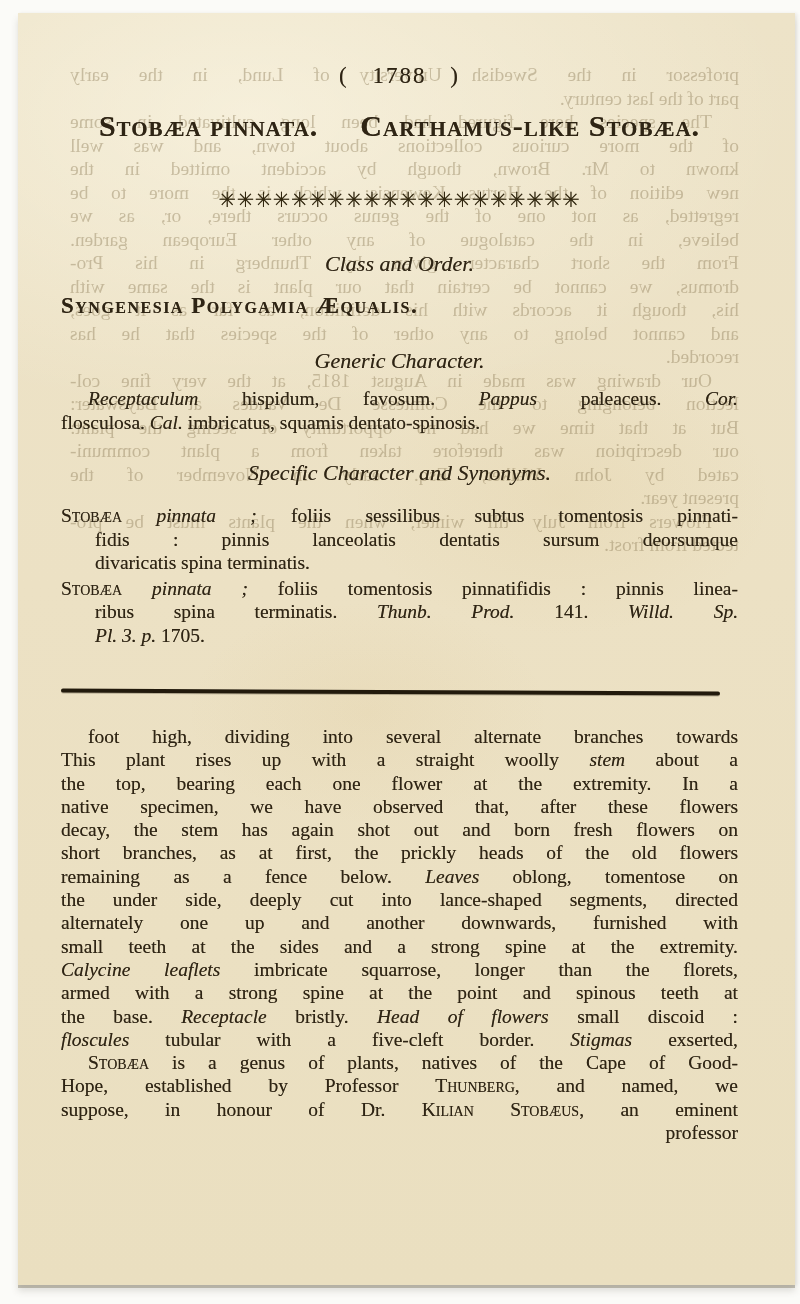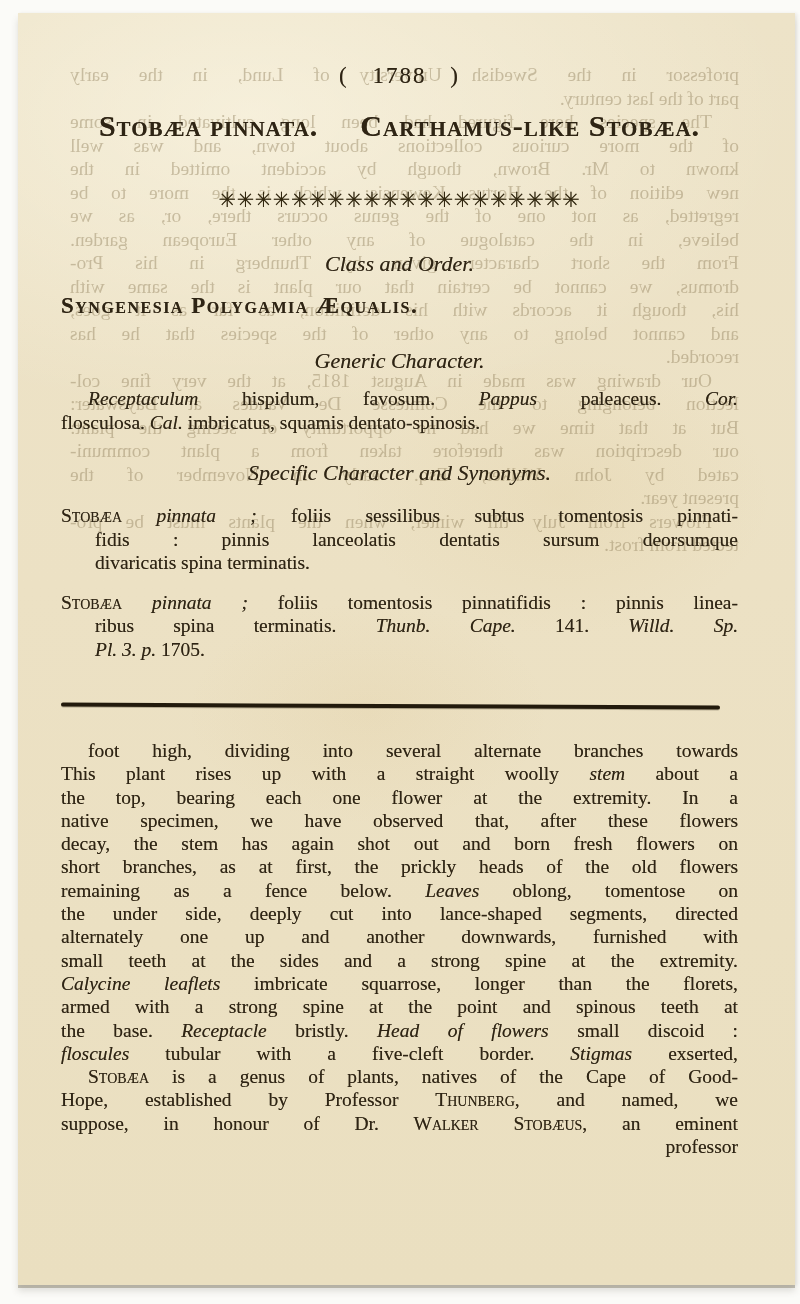--- a/index.html
+++ b/index.html
@@ -96,21 +96,21 @@
     letter-spacing:1.5px;
     line-height:28px;
   }
   .m-class{margin-top:38px;}
   .m-syn{margin-top:15px;}
   .m-gen{margin-top:28px;}
   .blocktext{font-size:19.5px;line-height:23.5px;}
   .m-genpara{margin-top:13px;}
   .m-spec{margin-top:26px;}
   .m-syn1{margin-top:18px;}
-  .m-syn2{margin-top:16px;}
+  .m-syn2{margin-top:2px;}
   .rule{
     height:4px;
     background:#221a0c;
     margin:43px 18px 0 0;
     border-radius:2px;
     transform:rotate(0.25deg);
     box-shadow:0 1px 0 rgba(34,26,12,0.25);
   }
   .bodytext{
     margin-top:31px;
@@ -185,21 +185,21 @@
     <div class="h-ital m-spec">Specific Character and Synonyms.</div>
 
     <div class="blocktext hang m-syn1">
         <div class="tline"><span class="sc">Stobæa</span> <i>pinnata ;</i> foliis sessilibus subtus tomentosis pinnati-</div>
         <div class="tline">fidis :  pinnis  lanceolatis  dentatis  sursum  deorsumque</div>
         <div class="tline last">divaricatis spina terminatis.</div>
       </div>
 
     <div class="blocktext hang m-syn2">
         <div class="tline"><span class="sc">Stobæa</span> <i>pinnata ;</i> foliis tomentosis pinnatifidis :  pinnis linea-</div>
-        <div class="tline">ribus spina terminatis.  <i>Thunb. Cape.</i> 141.  <i>Willd. Sp.</i></div>
+        <div class="tline">ribus spina terminatis.  <i>Thunb. Prod.</i> 141.  <i>Willd. Sp.</i></div>
         <div class="tline last"><i>Pl. 3. p.</i> 1705.</div>
       </div>
 
     <div class="rule"></div>
 
     <div class="bodytext">
       <div class="indent">
           <div class="tline">foot high, dividing into several alternate branches towards</div>
           <div class="tline">This plant rises up with a straight woolly <i>stem</i> about a</div>
           <div class="tline">the top, bearing each one flower at the extremity.  In a</div>
@@ -211,20 +211,20 @@
           <div class="tline">alternately one up and another downwards, furnished with</div>
           <div class="tline">small teeth at the sides and a strong spine at the extremity.</div>
           <div class="tline"><i>Calycine leaflets</i> imbricate squarrose, longer than the florets,</div>
           <div class="tline">armed with a strong spine at the point and spinous teeth at</div>
           <div class="tline">the base.  <i>Receptacle</i> bristly.  <i>Head of flowers</i> small discoid :</div>
           <div class="tline"><i>floscules</i> tubular with a five-cleft border.  <i>Stigmas</i> exserted,</div>
         </div>
       <div class="indent nolast">
           <div class="tline"><span class="sc">Stobæa</span> is a genus of plants, natives of the Cape of Good-</div>
           <div class="tline">Hope, established by Professor <span class="sc">Thunberg</span>, and named, we</div>
-          <div class="tline">suppose, in honour of Dr. <span class="sc">Walker Stobæus</span>, an eminent</div>
+          <div class="tline">suppose, in honour of Dr. <span class="sc">Kilian Stobæus</span>, an eminent</div>
         </div>
     </div>
 
     <div class="catchword">professor</div>
 
   </div>
 </div>
 
 </body></html>

